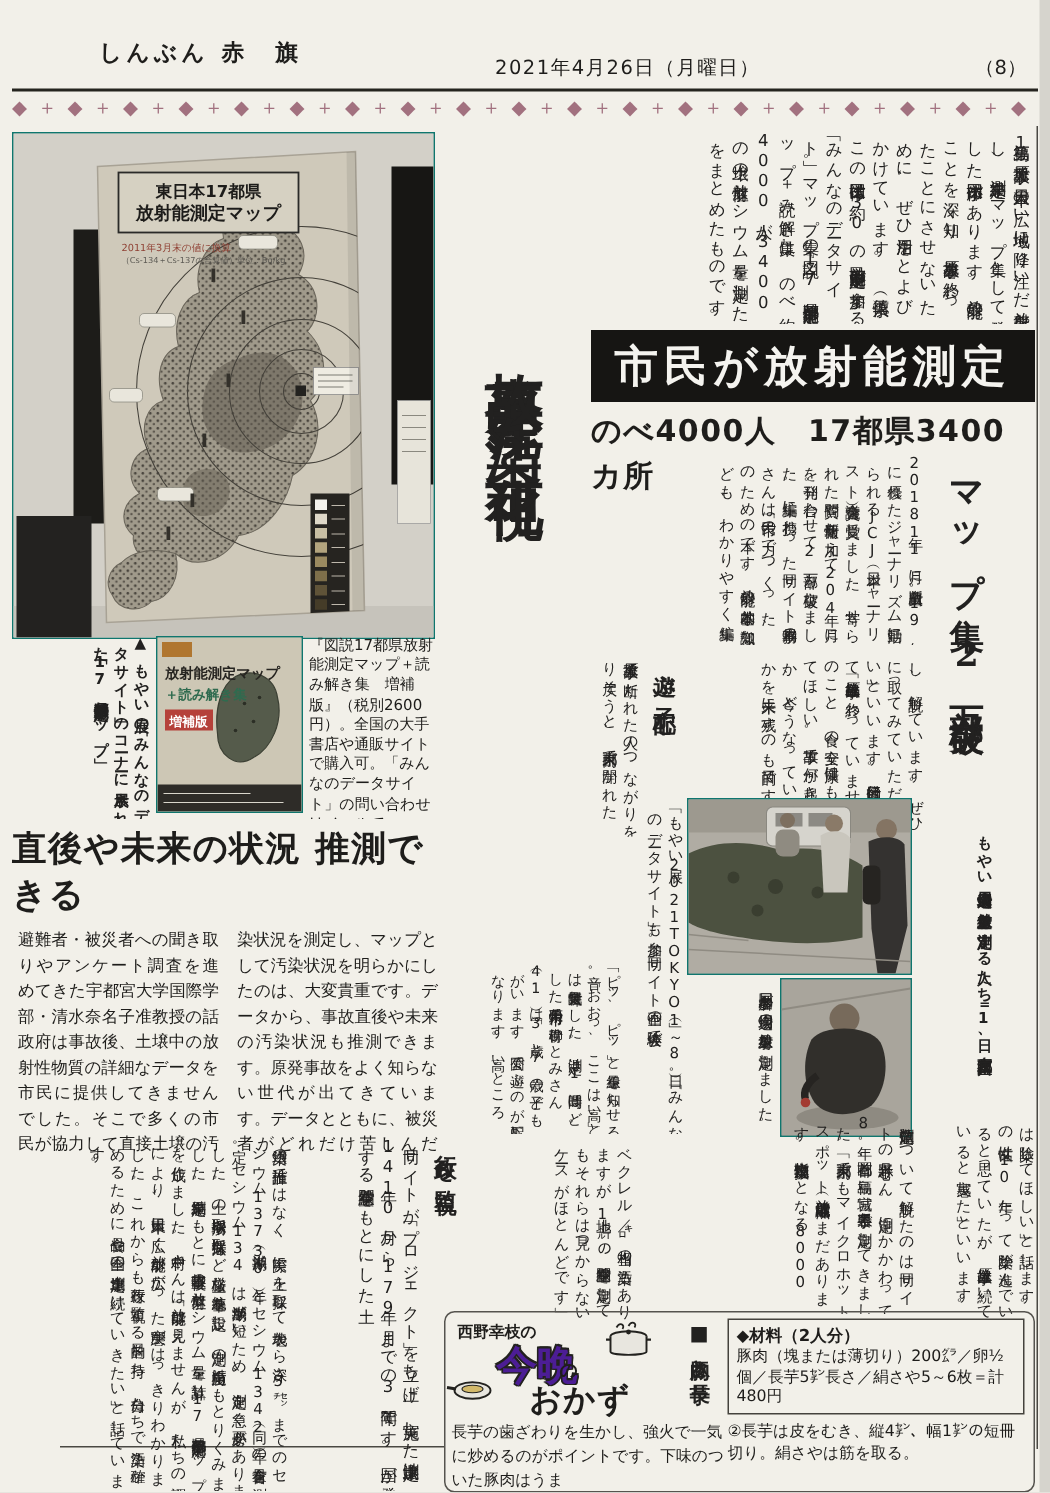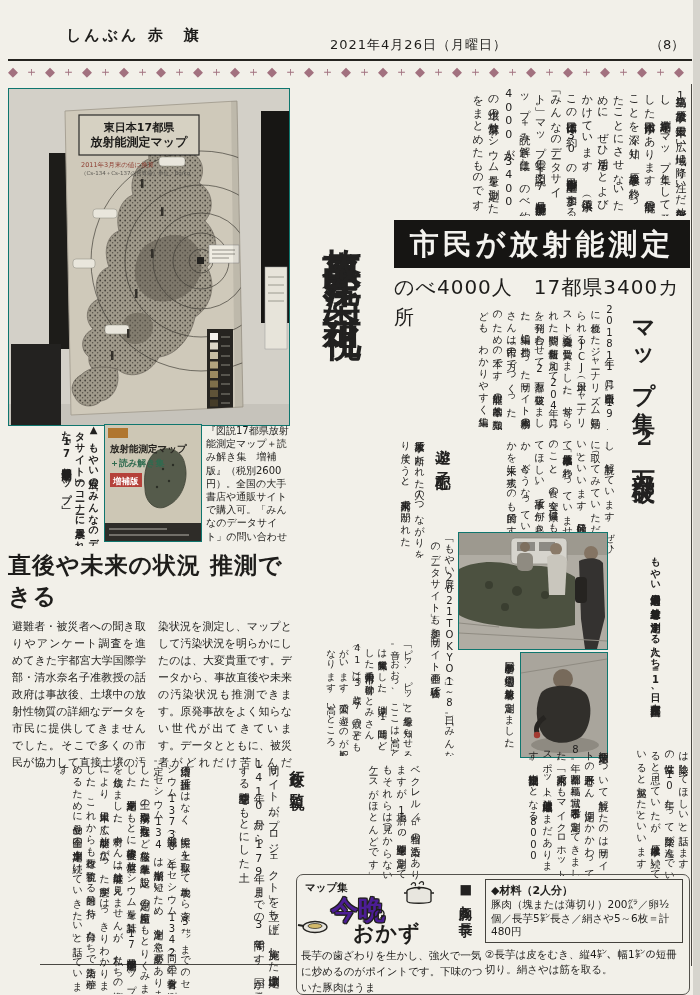--- a/index.html
+++ b/index.html
@@ -13,21 +13,21 @@
   
   .logo{left:66px;top:26px;font-size:15px;font-weight:bold;letter-spacing:3px;}
   .issue-date{left:330px;top:36px;font-size:13px;letter-spacing:1px;}
   .page-num{left:650px;top:36px;font-size:13px;}
   .header-rule{left:8px;top:59px;width:684px;height:2px;background:#25241f;}
   .diamonds{left:8px;top:63px;width:684px;height:18px;font-size:13px;letter-spacing:7px;
             color:#a2717f;white-space:nowrap;overflow:hidden;}
   
   .hbox{left:394px;top:220px;width:296px;height:48px;background:#161513;color:#f4f3ef;
         font-size:29px;font-weight:bold;letter-spacing:4px;line-height:48px;text-align:center;}
-  .subhead{left:394px;top:272px;width:296px;height:30px;font-size:20px;font-weight:normal;
+  .subhead{left:394px;top:272px;width:296px;height:30px;font-size:20px;font-weight:bold;
            letter-spacing:1px;line-height:30px;}
   .bighead{left:292px;top:224px;width:102px;height:418px;font-size:39px;font-weight:bold;
            line-height:102px;letter-spacing:-2px;}
   .h-map{left:622px;top:306px;width:44px;height:218px;font-size:23px;font-weight:bold;
          line-height:44px;letter-spacing:3px;}
   .h-small{font-size:15px;font-weight:bold;line-height:26px;letter-spacing:2px;}
   
   .ph{border:1px solid #0f766e;box-sizing:border-box;}
   
   .sh-head{font-size:23px;font-weight:bold;text-align:left;letter-spacing:1px;padding-top:6px;}
@@ -257,21 +257,21 @@
   <div class="vt h-small" style="left:284px;top:758px;width:26px;height:94px;">行政を監視</div>
   <div class="vt body-t" style="left:196px;top:758px;width:84px;height:236px;font-size:11px;line-height:1.35;">同サイトが「プロジェクト」を立ち上げ、実施した土壌測定は、14年10月から17年9月までの3年間です。国が発表する空間線量をもとにした土</div>
   <div class="vt body-t" style="left:8px;top:758px;width:184px;height:236px;font-size:10px;line-height:1.35;">壌汚染の推計値ではなく、実際に土を採取して地表から深さ5㌢までのセシウム137（半減期30年）とセシウム134（同2年）の含有量を測定。セシウム134は半減期が短いため、測定を急ぐ必要がありました。土の採取場所や採取方法など厳格な統一基準を設定し、測定の精度向上にもとりくみました。測定結果をもとに事故直後の放射性セシウム量を計算し「17都県放射能測定マップ」を作成しました。中村さんは「放射能は見えませんが、私たちの調査により、東日本に広く放射能が広がった実態がはっきりわかりました。これからも行政を監視する目的を持ち、自分たちで汚染を確かめるために食品や全国の土壌測定を続けていきたい」と話しています。</div>
 
   <div class="abs" style="left:8px;top:544px;width:288px;height:212px;">
     <div class="sh-head serif">直後や未来の状況 推測できる</div>
     <div class="sh-body">避難者・被災者への聞き取りやアンケート調査を進めてきた宇都宮大学国際学部・清水奈名子准教授の話　政府は事故後、土壌中の放射性物質の詳細なデータを市民に提供してきませんでした。そこで多くの市民が協力して直接土壌の汚染状況を測定し、マップとして汚染状況を明らかにしたのは、大変貴重です。データから、事故直後や未来の汚染状況も推測できます。原発事故をよく知らない世代が出てきています。データとともに、被災者がどれだけ苦しんだか、どんな被害を受けたのか記録に残すことは、次世代を担う子どもたちにたいする私たちの責任でもあります。</div>
   </div>
 
   <div class="abs recipe">
-    <div class="abs r-author">マップ集</div>
+    <div class="abs r-author">西野幸枝の</div>
     <div class="abs r-konban">今晩</div>
     <div class="abs r-no">の</div>
     <div class="abs r-okazu">おかず</div>
     <svg class="abs" style="left:106px;top:4px;" width="36" height="28" viewBox="0 0 36 28">
       <path d="M8,6 C10,2 14,4 12,7" stroke="#23221f" stroke-width="1.2" fill="none"></path>
       <path d="M16,5 C18,1 22,3 20,6" stroke="#23221f" stroke-width="1.2" fill="none"></path>
       <ellipse cx="16" cy="12" rx="12" ry="3.5" fill="#e8e6df" stroke="#23221f" stroke-width="1.3"></ellipse>
       <path d="M4,12 L4,22 C4,25 28,25 28,22 L28,12" fill="#e8e6df" stroke="#23221f" stroke-width="1.3"></path>
       <line x1="1" y1="14" x2="4" y2="14" stroke="#23221f" stroke-width="1.5"></line>
       <line x1="28" y1="14" x2="31" y2="14" stroke="#23221f" stroke-width="1.5"></line>

